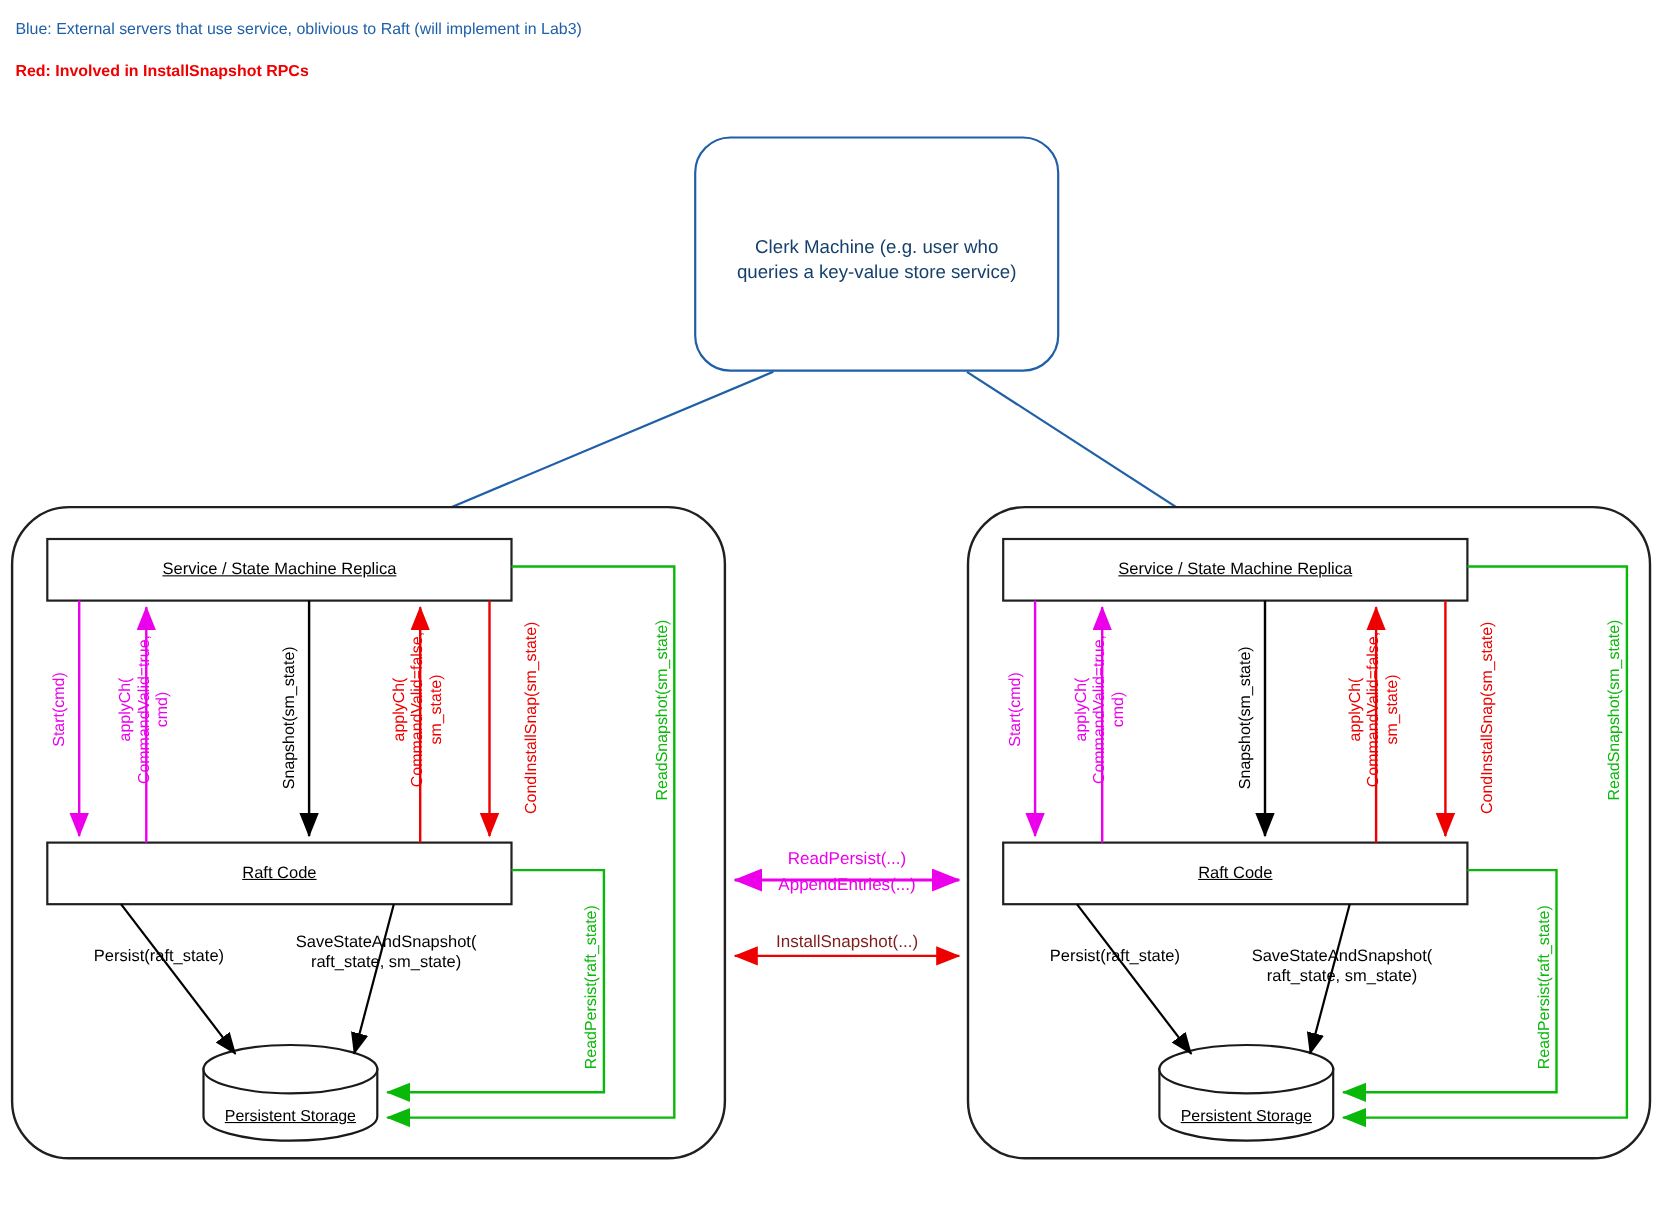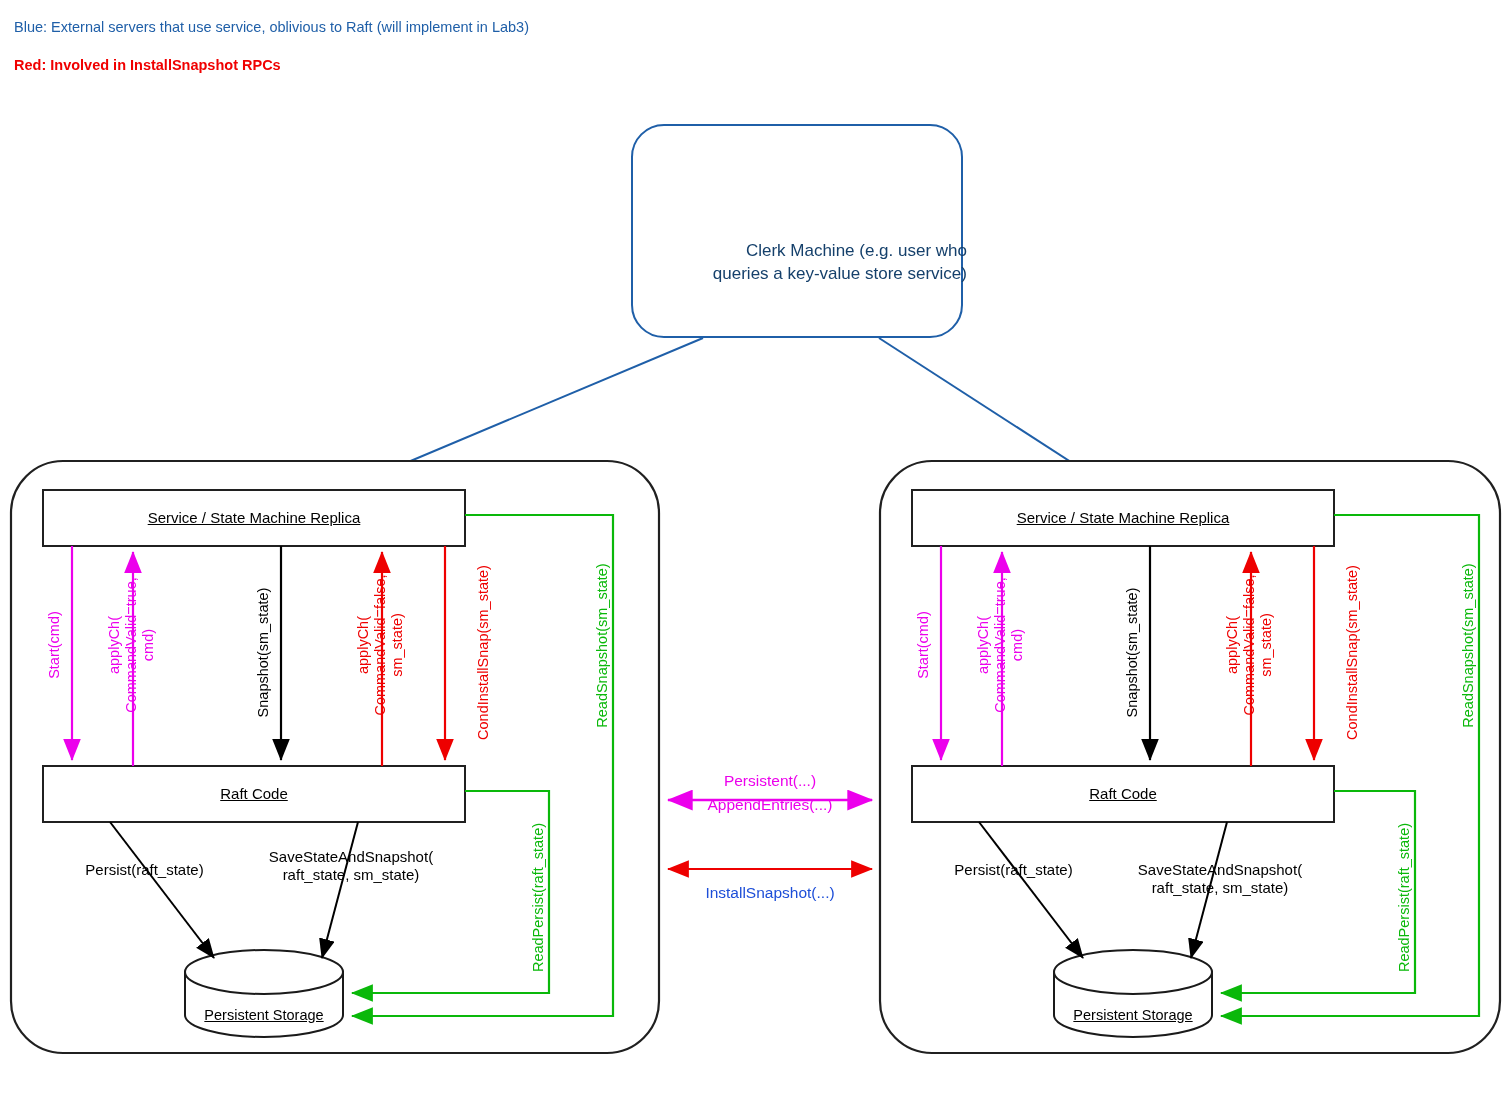--- a/index.html
+++ b/index.html
@@ -15,22 +15,22 @@
   .legend p.purple{color:#ec00ec;}
   .legend p.red{color:#f00000;font-weight:bold;}
 
   #svgroot{position:absolute;left:0;top:0;width:1512px;height:1116px;}
 
   .boxlabel{
     position:absolute;font-size:15px;color:#000;text-align:center;
     white-space:nowrap;pointer-events:none;text-decoration:underline;
   }
   .clerklabel{
-    position:absolute;font-size:17px;color:#15406b;text-align:right;
-    line-height:1.35;width:340px;margin-top:26px;
+    position:absolute;font-size:17px;color:#15406b;text-align:center;
+    line-height:1.35;width:340px;
   }
   
   .vlabel{
     position:absolute;font-size:14.5px;line-height:1.18;
     transform-origin:0 0;transform:rotate(-90deg);
     white-space:pre;text-align:center;
   }
   .m{color:#ec00ec;}
   .k{color:#000000;}
   .r{color:#ee0000;}
@@ -172,15 +172,15 @@
 CommandValid=false,
 sm_state)</div>
 <div class="vlabel r" style="left:1344px;top:765px;width:225px;">CondInstallSnap(sm_state)</div>
 <div class="vlabel g" style="left:1460px;top:758px;width:225px;">ReadSnapshot(sm_state)</div>
 <div class="vlabel g" style="left:1396px;top:1005px;width:215px;">ReadPersist(raft_state)</div>
 
 <div class="dlabel" style="left:941px;top:861px;width:145px;">Persist(raft_state)</div>
 <div class="dlabel" style="left:1121px;top:861px;width:198px;">SaveStateAndSnapshot(
 raft_state, sm_state)</div>
 
-<div class="rpclabel" style="left:650px;top:772px;width:240px;color:#ec00ec;">Persistent(...)</div>
+<div class="rpclabel" style="left:650px;top:772px;width:240px;color:#ec00ec;">ReadPersist(...)</div>
 <div class="rpclabel" style="left:650px;top:796px;width:240px;color:#ec00ec;">AppendEntries(...)</div>
-<div class="rpclabel" style="left:650px;top:884px;width:240px;color:#1d4ed8;">InstallSnapshot(...)</div>
+<div class="rpclabel" style="left:650px;top:848px;width:240px;color:#7f1d1d;">InstallSnapshot(...)</div>
 
 </body></html>

